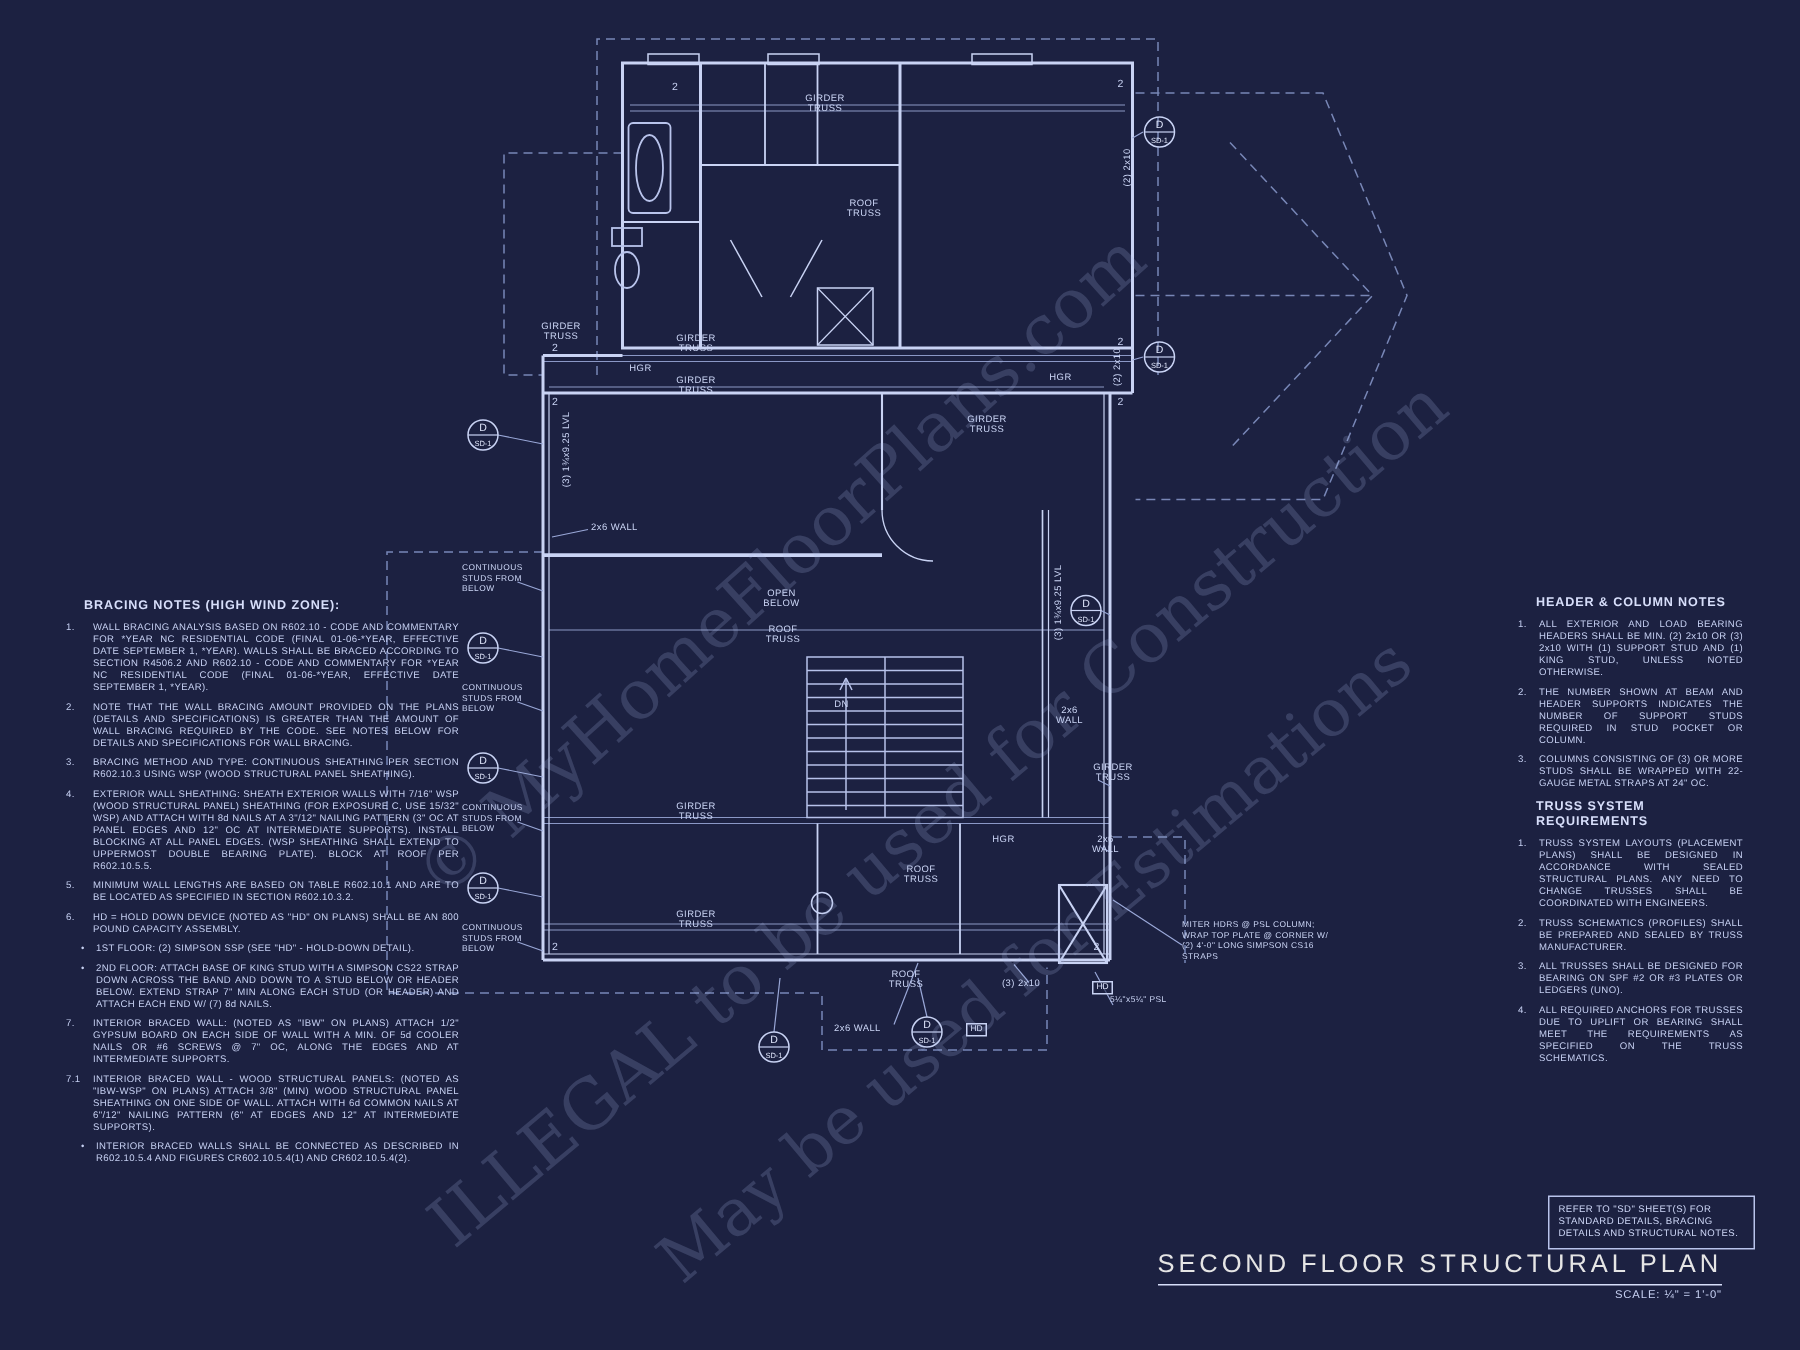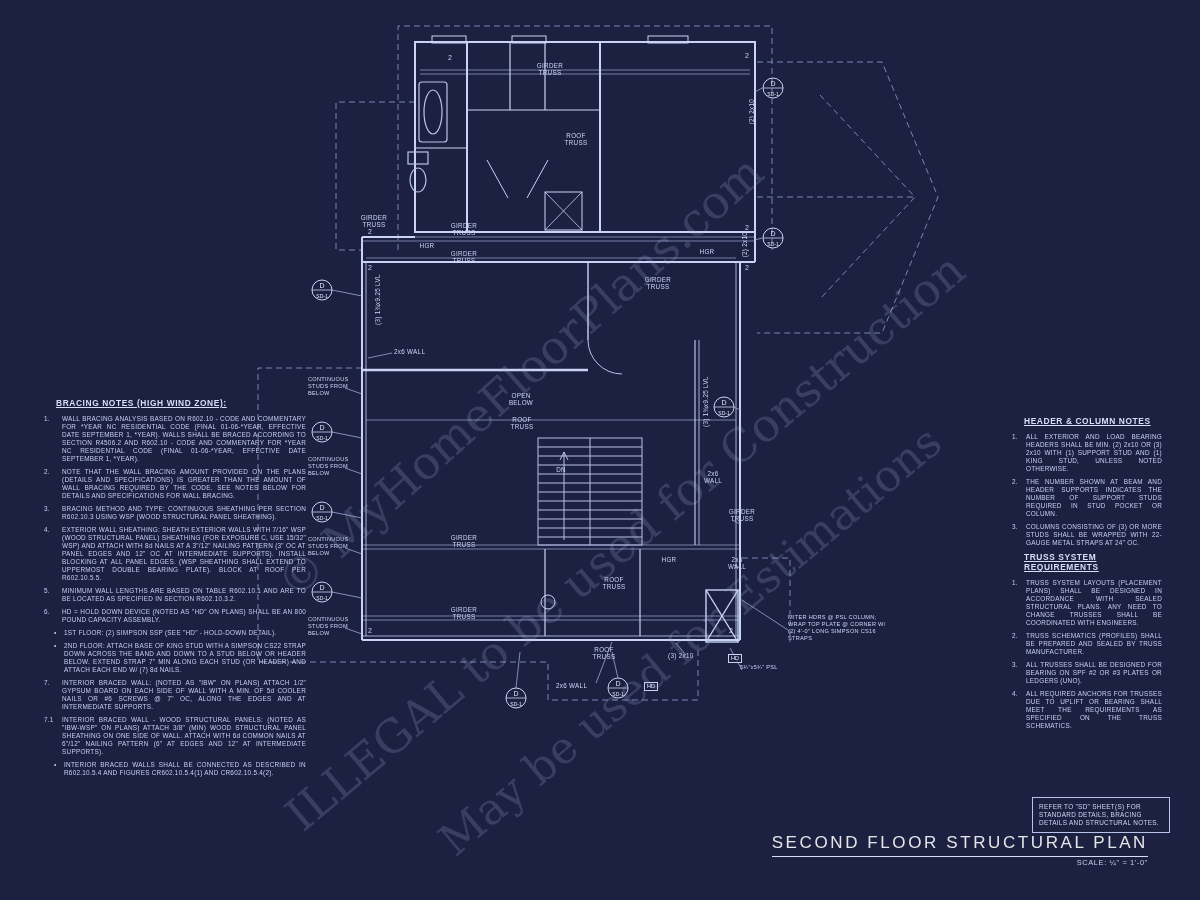--- a/index.html
+++ b/index.html
@@ -7,21 +7,21 @@
          font-family:"Liberation Sans",sans-serif;color:#c6d0f2;}
   svg{position:absolute;left:0;top:0;}
   .plan-label{position:absolute;color:#ccd6f6;font-size:6.3px;line-height:7.2px;
               letter-spacing:.3px;white-space:pre-line;text-align:center;}
   .ta-l{text-align:left;}
   .rot{transform:rotate(-90deg);}
   .small{font-size:5.6px;}
   .hd-tag{position:absolute;border:1px solid #c9d3f4;color:#dfe5fa;font-size:5.6px;
           line-height:7px;padding:0 2px;background:rgba(28,33,65,.6);}
   .note-col{position:absolute;}
-  .note-head{font-size:8.4px;font-weight:bold;letter-spacing:.6px;text-decoration:underline;
+  .note-head{font-size:8.4px;font-weight:bold;letter-spacing:.6px;
              margin-bottom:7px;color:#d7defa;padding-left:12px;}
   .note-item{display:flex;gap:4px;margin-bottom:5px;font-size:6.4px;line-height:8px;
              letter-spacing:.25px;text-align:justify;}
   .note-item .num{flex:0 0 14px;}
   .note-item .txt{flex:1;}
   .wm{position:absolute;color:rgba(168,183,230,.20);font-family:"DejaVu Serif",serif;
       white-space:nowrap;text-align:center;pointer-events:none;}
   .sd-box{position:absolute;left:1032px;top:797px;width:124px;border:1px solid #b9c4ec;
           padding:5px 6px;font-size:6.4px;line-height:8px;letter-spacing:.3px;color:#cdd6f6;}
   .plan-title{position:absolute;right:52px;top:833px;font-size:17px;letter-spacing:2.6px;
@@ -345,21 +345,21 @@
     <div class="note-item">
         <span class="num">7.1</span>
         <span class="txt">INTERIOR BRACED WALL - WOOD STRUCTURAL PANELS: (NOTED AS "IBW-WSP" ON PLANS) ATTACH 3/8" (MIN) WOOD STRUCTURAL PANEL SHEATHING ON ONE SIDE OF WALL. ATTACH WITH 6d COMMON NAILS AT 6"/12" NAILING PATTERN (6" AT EDGES AND 12" AT INTERMEDIATE SUPPORTS).</span>
       </div>
     <div class="note-item" style="padding-left:10px">
         <span class="num" style="flex-basis:6px">•</span>
         <span class="txt">INTERIOR BRACED WALLS SHALL BE CONNECTED AS DESCRIBED IN R602.10.5.4 AND FIGURES CR602.10.5.4(1) AND CR602.10.5.4(2).</span>
       </div>
   </div>
 
-  <div class="note-col" style="left:1012px;top:416px;width:150px">
+  <div class="note-col" style="left:1012px;top:396px;width:150px">
     <div class="note-head">HEADER &amp; COLUMN NOTES</div>
     <div class="note-item">
         <span class="num" style="flex-basis:10px">1.</span>
         <span class="txt">ALL EXTERIOR AND LOAD BEARING HEADERS SHALL BE MIN. (2) 2x10 OR (3) 2x10 WITH (1) SUPPORT STUD AND (1) KING STUD, UNLESS NOTED OTHERWISE.</span>
       </div>
     <div class="note-item">
         <span class="num" style="flex-basis:10px">2.</span>
         <span class="txt">THE NUMBER SHOWN AT BEAM AND HEADER SUPPORTS INDICATES THE NUMBER OF SUPPORT STUDS REQUIRED IN STUD POCKET OR COLUMN.</span>
       </div>
     <div class="note-item">

